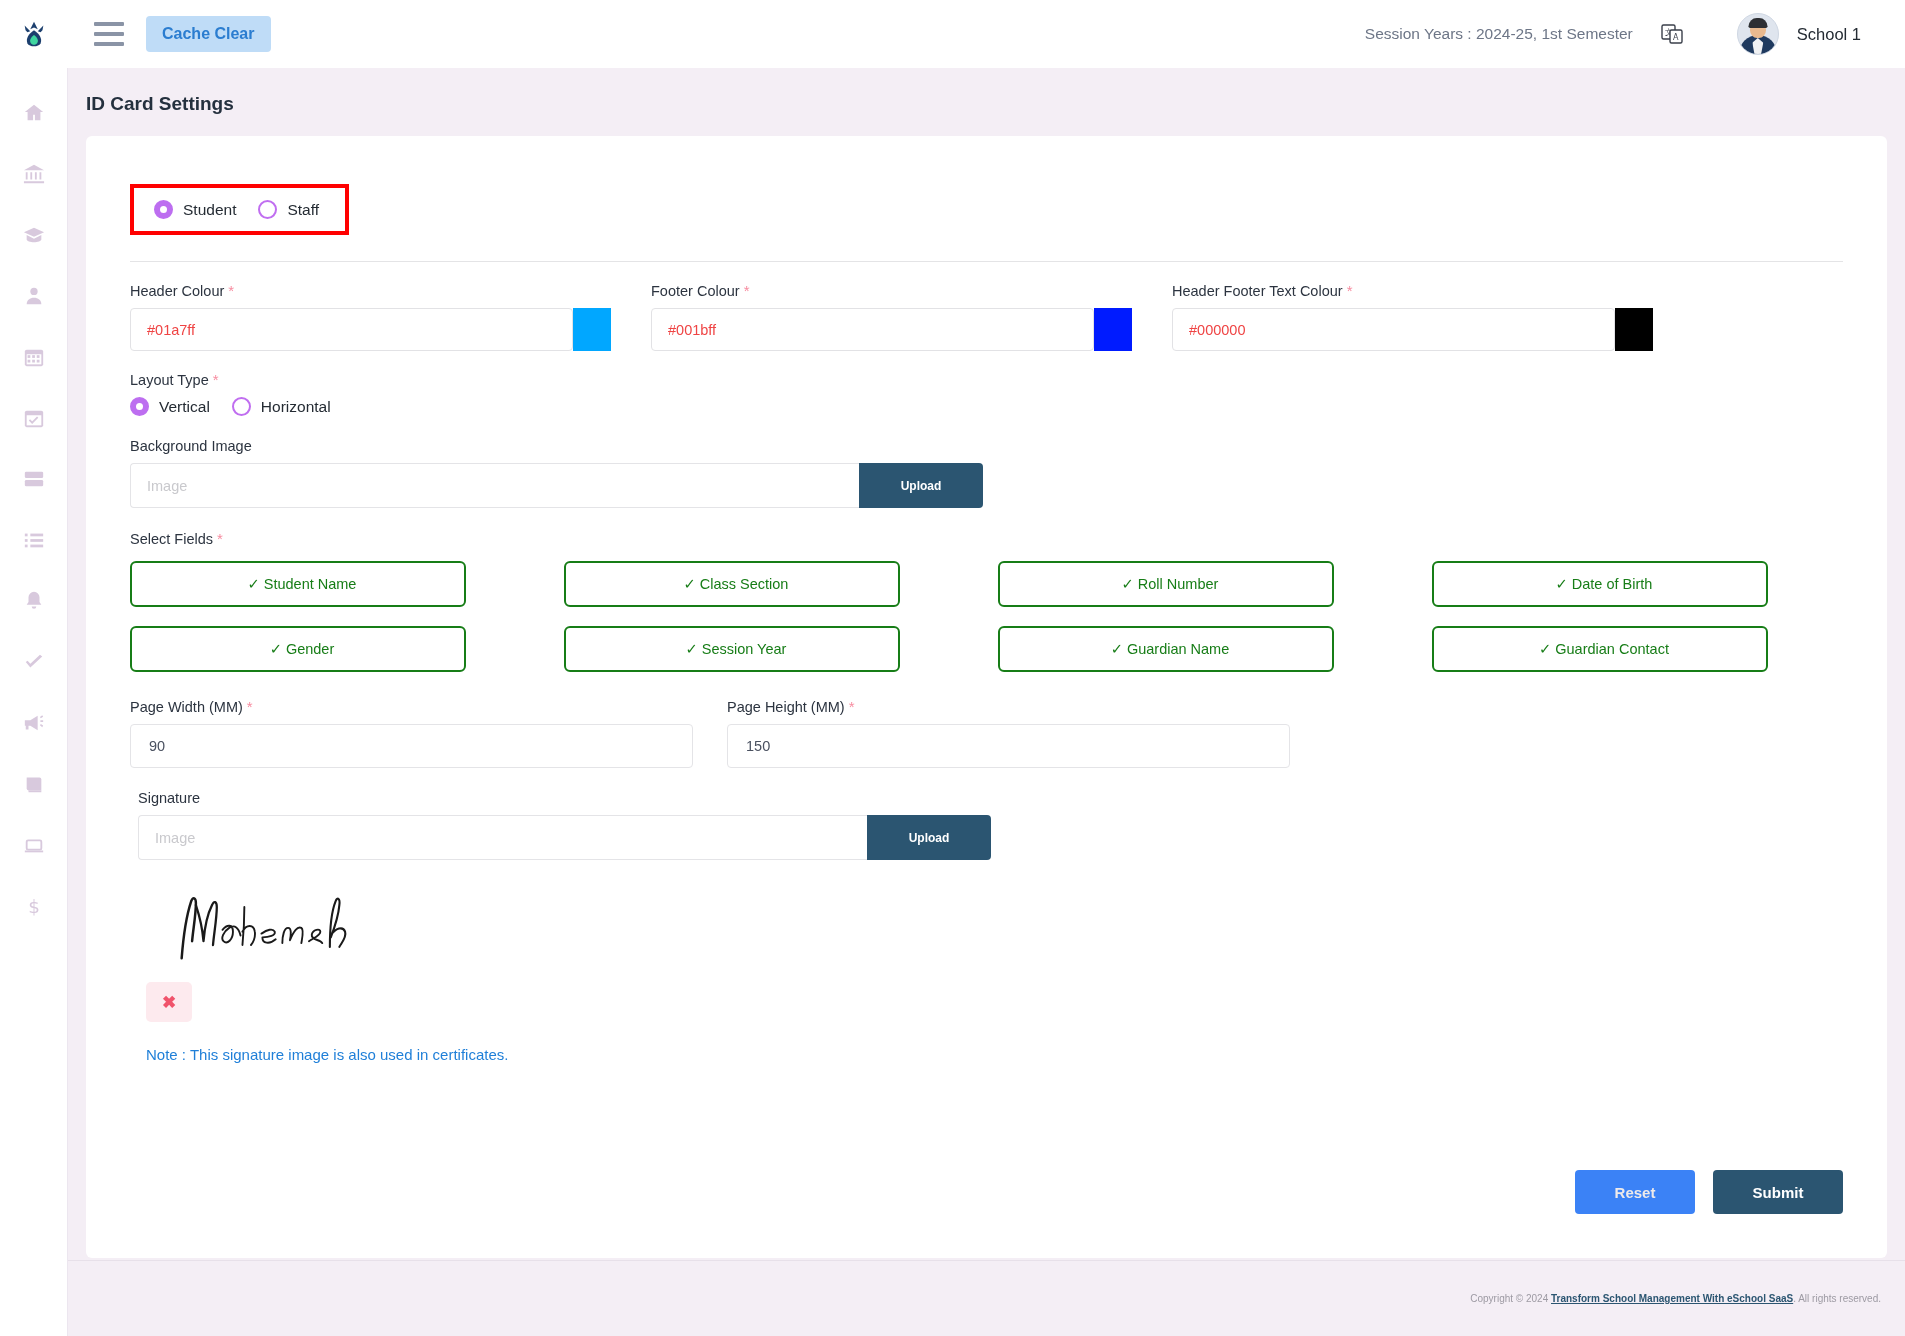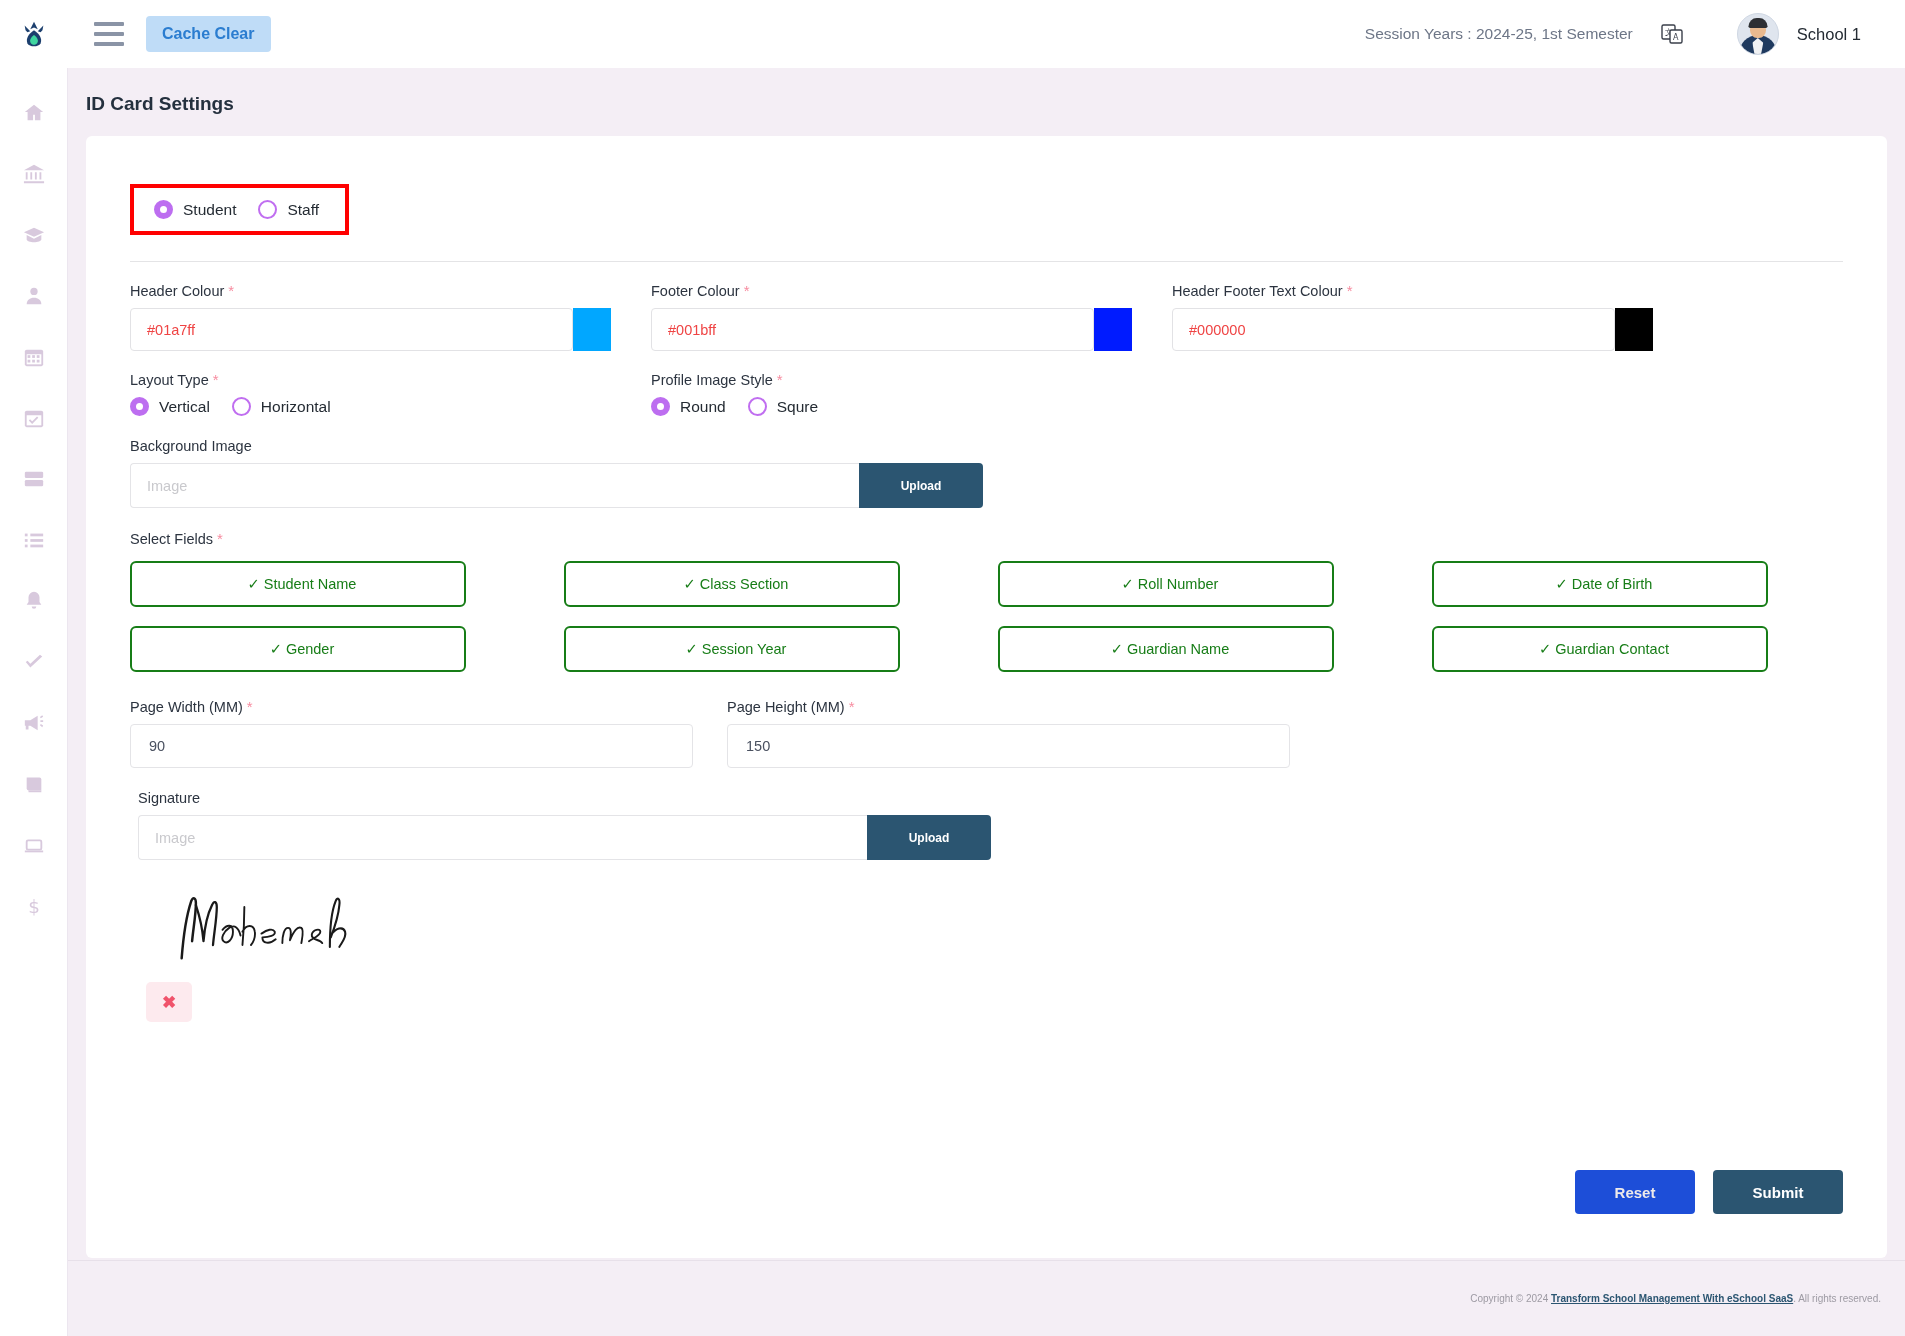--- a/index.html
+++ b/index.html
@@ -167,21 +167,21 @@
   }
   .sig-note {
     margin: 24px 0 0 8px; font-size: 15px; color: #1f7fd8;
   }
 
   
   .actions {
     position: absolute; right: 44px; bottom: 44px; display: flex; gap: 18px;
   }
   .btn-reset {
-    width: 120px; height: 44px; background: #1d4ed8; color: #eeeaea;
+    width: 120px; height: 44px; background: #3b82f6; color: #eeeaea;
     border: none; border-radius: 4px; font-size: 15px; font-weight: bold;
     cursor: pointer; font-family: "Liberation Sans", sans-serif;
   }
   .btn-submit {
     width: 130px; height: 44px; background: #2b5571; color: #ffffff;
     border: none; border-radius: 4px; font-size: 15px; font-weight: bold;
     cursor: pointer; font-family: "Liberation Sans", sans-serif;
   }
 
   
@@ -408,36 +408,20 @@
               <span class="radio-dot checked"></span>
               <span class="radio-label">Vertical</span>
             </label>
             <label class="radio-opt">
               <span class="radio-dot"></span>
               <span class="radio-label">Horizontal</span>
             </label>
           </div>
         </div>
 
-        <div class="col-3">
-          <label class="field-label">
-            <span>Profile Image Style</span>
-            <span class="req">*</span>
-          </label>
-          <div class="radio-row">
-            <label class="radio-opt">
-              <span class="radio-dot checked"></span>
-              <span class="radio-label">Round</span>
-            </label>
-            <label class="radio-opt">
-              <span class="radio-dot"></span>
-              <span class="radio-label">Squre</span>
-            </label>
-          </div>
-        </div>
       </div>
 
       
       <div style="margin-top:22px">
         <label class="field-label">Background Image</label>
         <div class="upload-row">
           <input class="upload-input" type="text" placeholder="Image" style="">
           <button class="upload-btn">Upload</button>
         </div>
       </div>
@@ -496,20 +480,21 @@
               <path d="M96 48 C102 44 108 42 110 46 C111 50 104 52 97 52 C97 58 104 60 111 54" stroke-width="2"></path>
               <path d="M118 58 C118 50 120 42 124 42 C128 42 127 50 126 55 C130 45 134 40 138 42 C141 44 139 52 138 58" stroke-width="2"></path>
               <path d="M146 56 C152 52 158 50 158 46 C158 42 150 44 149 49 C148 55 158 54 160 58" stroke-width="2"></path>
               <path d="M168 62 C168 44 170 24 174 14 C176 9 179 11 178 18 C177 30 172 44 169 52 M169 50 C174 42 182 40 184 46 C186 52 180 58 178 62" stroke-width="2.2"></path>
             </g>
           </svg>
         </div>
 
         <button class="remove-btn">✖</button>
 
+        <div class="sig-note">Note : This signature image is also used in certificates.</div>
       </div>
 
     </div>
 
     <div class="actions">
       <button class="btn-reset">Reset</button>
       <button class="btn-submit">Submit</button>
     </div>
   </div>
 </div>

